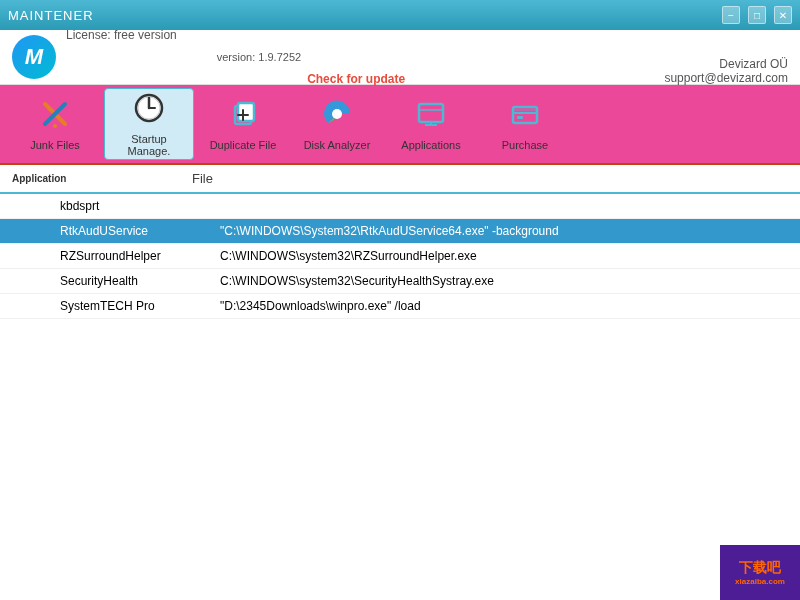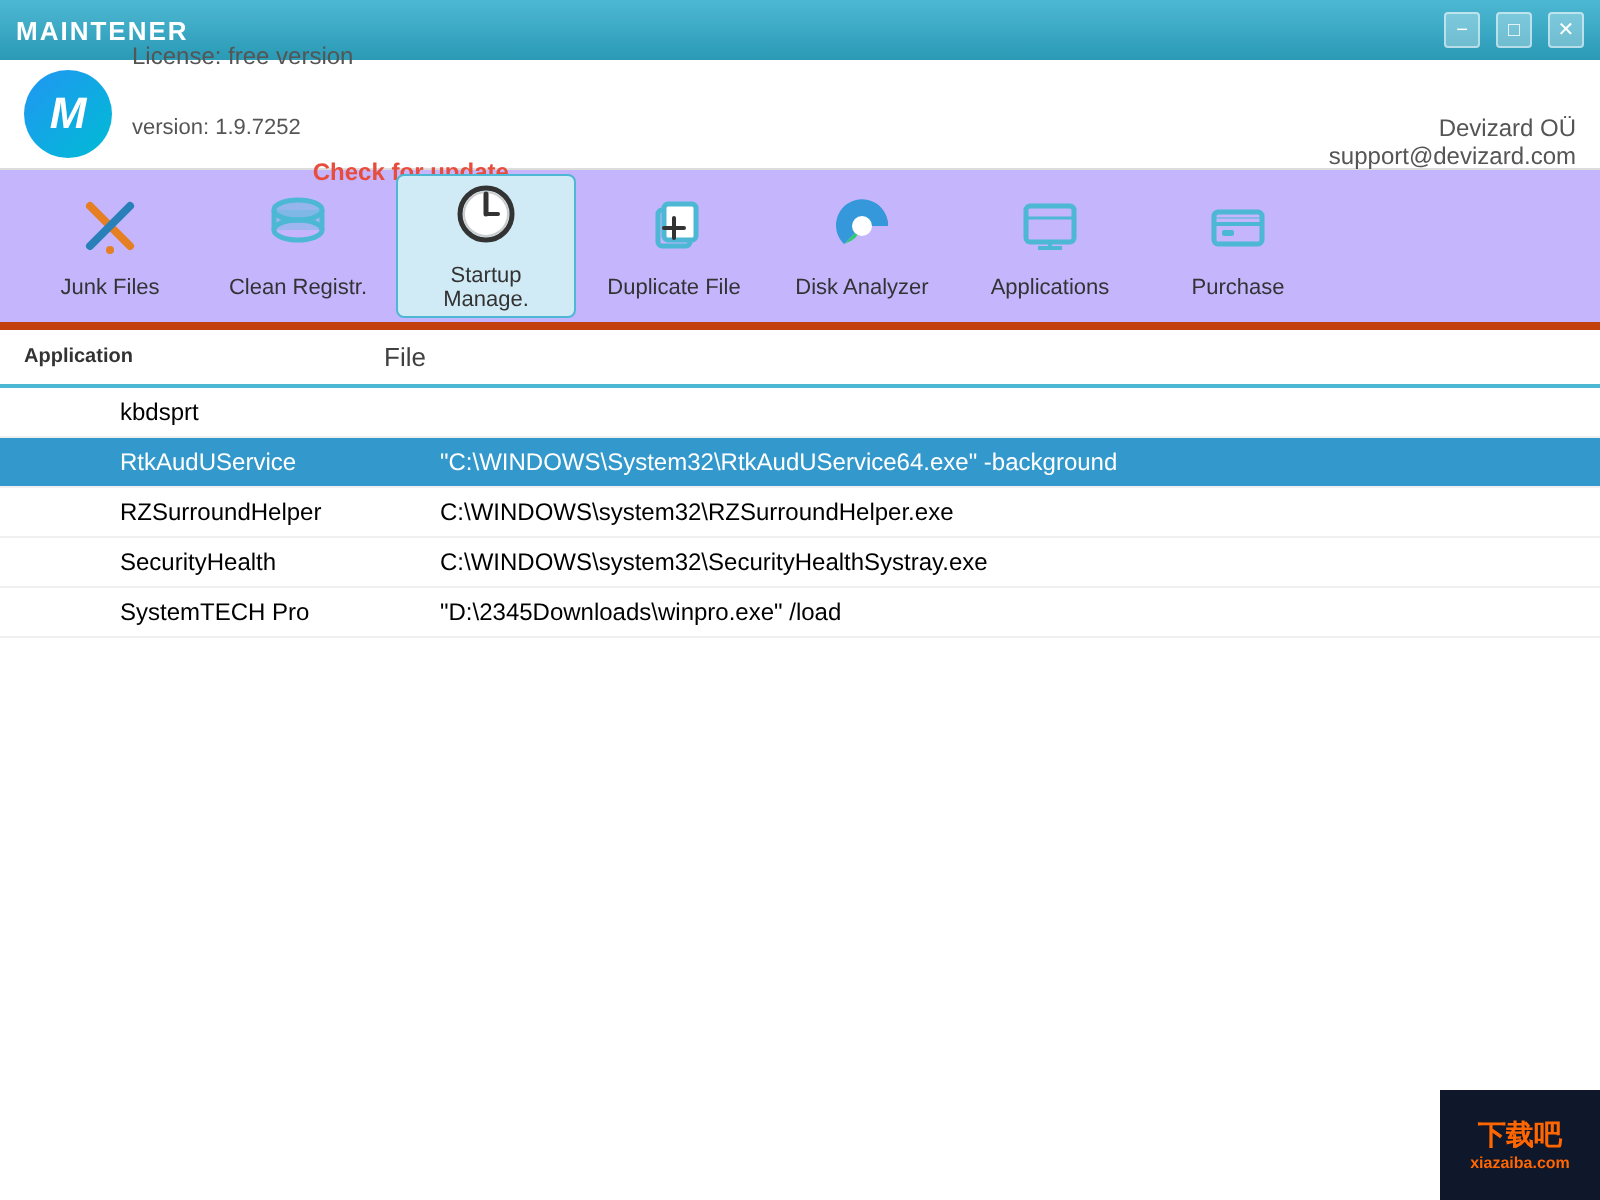--- a/index.html
+++ b/index.html
@@ -12,21 +12,21 @@
       display: flex;
       align-items: center;
       justify-content: space-between;
       padding: 0 8px;
       color: white;
     }
     .titlebar-left {
       display: flex;
       align-items: center;
       gap: 6px;
-      font-weight: bold;
+      font-weight: normal;
       font-size: 13px;
       letter-spacing: 1px;
     }
     .titlebar-nav {
       display: flex;
       align-items: center;
       gap: 16px;
       font-size: 12px;
     }
     .titlebar-nav span {
@@ -76,21 +76,22 @@
       display: flex;
       align-items: center;
       justify-content: center;
       color: white;
       font-size: 22px;
       font-weight: bold;
       font-style: italic;
     }
     .version-info {
       display: flex;
-      flex-direction: column;
+      flex-direction: row;
+      gap: 40px;
     }
     .version-info .license {
       color: #555;
       font-size: 12px;
     }
     .version-info .version {
       color: #555;
       font-size: 11px;
     }
     .version-info .update-link {
@@ -102,25 +103,25 @@
     }
     .infobar-right {
       text-align: right;
       color: #555;
       font-size: 12px;
       margin-top: 28px;
     }
 
     
     .toolbar {
-      background: #c4b5fd;
+      background: #ec4899;
       height: 80px;
       display: flex;
       align-items: center;
-      border-bottom: 4px solid #c2410c;
+      border-bottom: 2px solid #c2410c;
       padding: 0 10px;
       gap: 4px;
     }
     .tool-item {
       display: flex;
       flex-direction: column;
       align-items: center;
       justify-content: center;
       width: 90px;
       height: 72px;
@@ -205,21 +206,21 @@
       overflow: hidden;
     }
 
     
     .watermark {
       position: fixed;
       bottom: 0;
       right: 0;
       width: 80px;
       height: 55px;
-      background: #0f172a;
+      background: #4c1d95;
       display: flex;
       flex-direction: column;
       align-items: center;
       justify-content: center;
       color: #ff6600;
       font-size: 14px;
       font-weight: bold;
     }
     .watermark-sub {
       color: #ff6600;
@@ -268,33 +269,20 @@
     <span class="tool-icon">
       <svg width="32" height="32" viewBox="0 0 32 32">
         <line x1="6" y1="6" x2="26" y2="26" stroke="#e67e22" stroke-width="4" stroke-linecap="round"></line>
         <line x1="26" y1="6" x2="6" y2="26" stroke="#2980b9" stroke-width="4" stroke-linecap="round"></line>
         <circle cx="16" cy="28" r="2" fill="#e67e22"></circle>
       </svg>
     </span>
     <span class="tool-label">Junk Files</span>
   </div>
 
-  <div class="tool-item">
-    <span class="tool-icon">
-      <svg width="32" height="32" viewBox="0 0 32 32">
-        <ellipse cx="16" cy="8" rx="12" ry="5" fill="none" stroke="#4db8d4" stroke-width="2.5"></ellipse>
-        <rect x="4" y="8" width="24" height="10" fill="#4db8d4" opacity="0.3"></rect>
-        <ellipse cx="16" cy="18" rx="12" ry="5" fill="none" stroke="#4db8d4" stroke-width="2.5"></ellipse>
-        <line x1="4" y1="8" x2="4" y2="18" stroke="#4db8d4" stroke-width="2.5"></line>
-        <line x1="28" y1="8" x2="28" y2="18" stroke="#4db8d4" stroke-width="2.5"></line>
-        <ellipse cx="16" cy="8" rx="12" ry="5" fill="#4db8d4" opacity="0.4"></ellipse>
-      </svg>
-    </span>
-    <span class="tool-label">Clean Registr.</span>
-  </div>
 
   <div class="tool-item active">
     <span class="tool-icon">
       <svg width="32" height="32" viewBox="0 0 32 32">
         <circle cx="16" cy="16" r="13" fill="none" stroke="#333" stroke-width="2.5"></circle>
         <circle cx="16" cy="16" r="11" fill="white" stroke="#ccc" stroke-width="1"></circle>
         <line x1="16" y1="16" x2="16" y2="6" stroke="#333" stroke-width="2.5" stroke-linecap="round"></line>
         <line x1="16" y1="16" x2="22" y2="16" stroke="#333" stroke-width="2" stroke-linecap="round"></line>
       </svg>
     </span>

